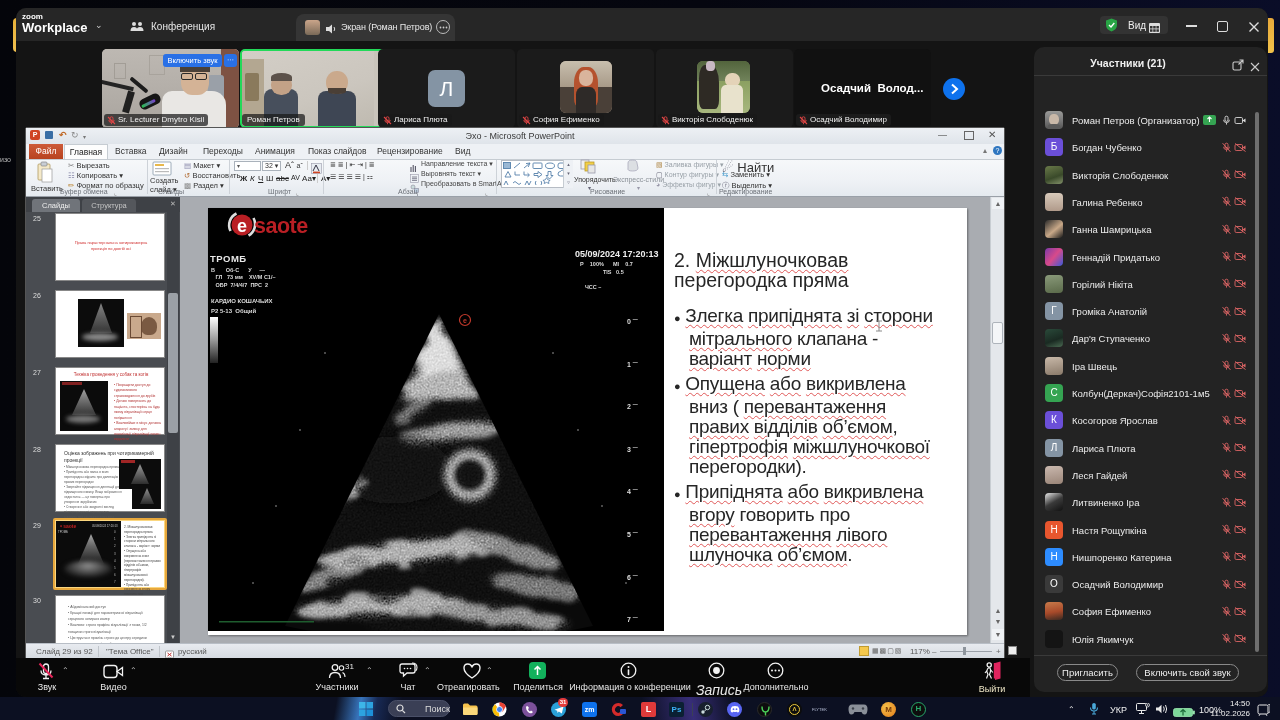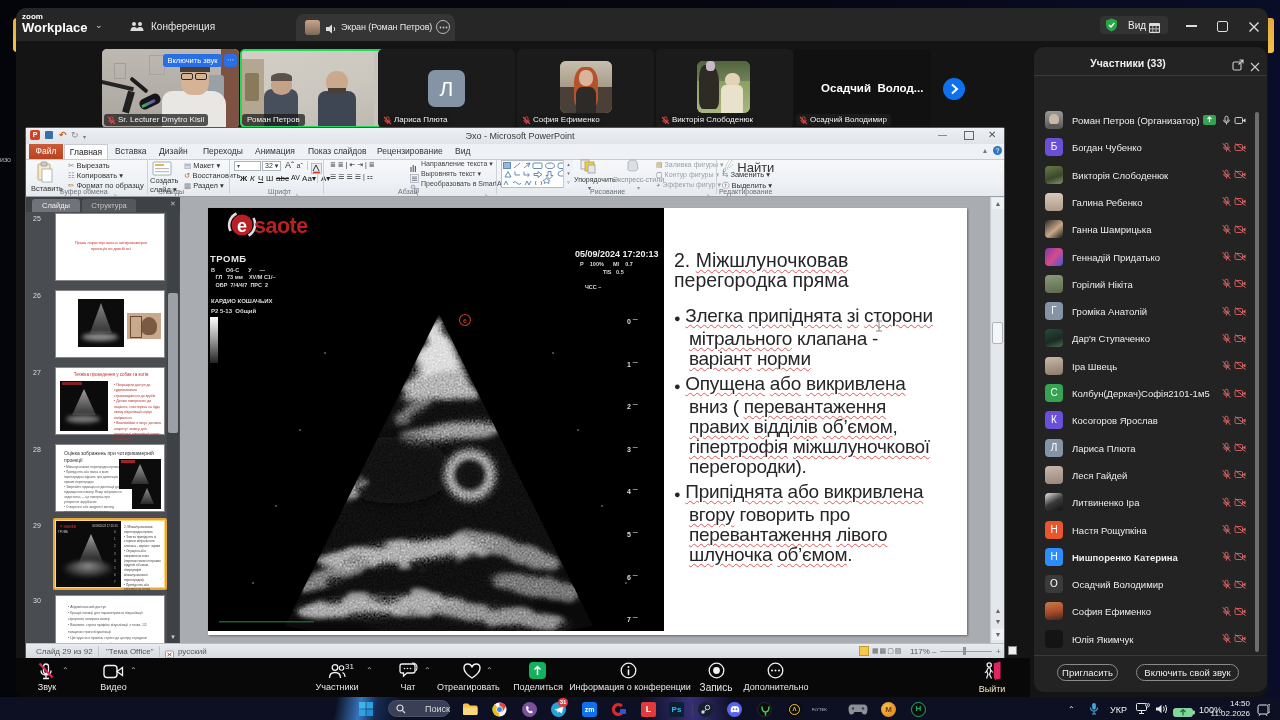--- a/index.html
+++ b/index.html
@@ -567,21 +567,21 @@
     <div class="abs" style="left:846px;top:3px;color:#666;font-size:7px;letter-spacing:1px;">▦▩▢▧</div>
     <div class="abs" style="left:884px;top:3px;color:#555;font-size:8px;">117%</div>
     <div class="abs" style="left:906px;top:6px;color:#666;font-size:8px;line-height:4px;">–</div>
     <div class="abs" style="left:914px;top:7px;width:52px;height:1px;background:#9aa0a8;"></div>
     <div class="abs" style="left:937px;top:3px;width:3px;height:8px;background:#8d949c;"></div>
     <div class="abs" style="left:970px;top:6px;color:#666;font-size:8px;line-height:4px;">+</div>
     <div class="abs" style="left:982px;top:2px;width:9px;height:9px;border:1px solid #888;box-sizing:border-box;background:#eee;"></div>
   </div>
 
   <div class="abs" style="left:1034px;top:47px;width:233px;height:645px;background:#232323;border-radius:10px;" id="panel"></div>
-  <div class="abs" style="left:1068px;top:57px;width:120px;text-align:center;color:#f0f0f0;font-size:10.5px;font-weight:bold;">Участники (33)</div>
+  <div class="abs" style="left:1068px;top:57px;width:120px;text-align:center;color:#f0f0f0;font-size:10.5px;font-weight:bold;">Участники (21)</div>
   <div class="abs" style="left:1232px;top:57px;width:12px;height:12px;">
     <svg width="12" height="12" viewBox="0 0 12 12">
         <rect x="1" y="3" width="8" height="8" rx="1.5" fill="none" stroke="#ccc" stroke-width="1.1"></rect>
         <path d="M6.5 5.5 L11 1 M7.5 1 H11 V4.5" stroke="#ccc" stroke-width="1.1" fill="none"></path>
       </svg>
   </div>
   <div class="abs" style="left:1250px;top:58px;width:10px;height:10px;">
     <svg width="10" height="10" viewBox="0 0 10 10">
         <path d="M1 1 L9 9 M9 1 L1 9" stroke="#ccc" stroke-width="1.1"></path>
       </svg>
@@ -765,21 +765,21 @@
   <svg class="abs" style="left:1221px;top:524.0px;" width="11" height="11" viewBox="0 0 11 11">
         <path d="M4 2.6 Q4 1.2 5.5 1.2 Q7 1.2 7 2.6 V5 Q7 6.4 5.5 6.4 Q4 6.4 4 5 Z M2.6 4.8 Q2.6 7.6 5.5 7.6 Q8.4 7.6 8.4 4.8 M5.5 7.6 V9.6" stroke="#db6464" stroke-width="0.9" fill="none"></path>
         <path d="M1.6 1.2 L9.4 9.8" stroke="#db6464" stroke-width="1"></path>
       </svg>
   <svg class="abs" style="left:1234px;top:524.0px;" width="13" height="11" viewBox="0 0 13 11">
         <rect x="1" y="2.5" width="7.5" height="6" rx="1.2" fill="none" stroke="#db6464" stroke-width="0.9"></rect>
         <path d="M8.5 5.5 L11.5 3.5 V7.5 L8.5 5.5" fill="#db6464"></path>
         <path d="M1 1.5 L11.5 9.5" stroke="#db6464" stroke-width="1"></path>
       </svg>
   <div class="abs" style="left:1045px;top:547.8px;width:18px;height:18px;background:#2d8cff;border-radius:4px;color:#fff;font-size:10px;text-align:center;line-height:18px;">Н</div>
-  <div class="abs ellip" style="left:1072px;top:551.8px;width:142px;color:#ececec;font-size:9.5px;font-weight:bold;">Нишпоренко Катерина</div>
+  <div class="abs ellip" style="left:1072px;top:551.8px;width:142px;color:#ececec;font-size:9.5px;">Нишпоренко Катерина</div>
   <svg class="abs" style="left:1221px;top:551.3px;" width="11" height="11" viewBox="0 0 11 11">
         <path d="M4 2.6 Q4 1.2 5.5 1.2 Q7 1.2 7 2.6 V5 Q7 6.4 5.5 6.4 Q4 6.4 4 5 Z M2.6 4.8 Q2.6 7.6 5.5 7.6 Q8.4 7.6 8.4 4.8 M5.5 7.6 V9.6" stroke="#db6464" stroke-width="0.9" fill="none"></path>
         <path d="M1.6 1.2 L9.4 9.8" stroke="#db6464" stroke-width="1"></path>
       </svg>
   <svg class="abs" style="left:1234px;top:551.3px;" width="13" height="11" viewBox="0 0 13 11">
         <rect x="1" y="2.5" width="7.5" height="6" rx="1.2" fill="none" stroke="#db6464" stroke-width="0.9"></rect>
         <path d="M8.5 5.5 L11.5 3.5 V7.5 L8.5 5.5" fill="#db6464"></path>
         <path d="M1 1.5 L11.5 9.5" stroke="#db6464" stroke-width="1"></path>
       </svg>
   <div class="abs" style="left:1045px;top:575.1px;width:18px;height:18px;background:#3a3a3a;border-radius:4px;color:#fff;font-size:10px;text-align:center;line-height:18px;">О</div>
@@ -869,21 +869,21 @@
   <svg class="abs" style="left:620px;top:662px;" width="17" height="17" viewBox="0 0 17 17">
         <circle cx="8.5" cy="8.5" r="7.3" fill="none" stroke="#f2f2f2" stroke-width="1.3"></circle>
         <circle cx="8.5" cy="5" r="1" fill="#f2f2f2"></circle>
         <rect x="7.7" y="7.2" width="1.6" height="6" rx="0.8" fill="#f2f2f2"></rect>
       </svg>
   <div class="abs" style="left:565px;top:682px;width:130px;text-align:center;color:#e8e8e8;font-size:9px;white-space:nowrap;">Информация о конференции</div>
   <svg class="abs" style="left:708px;top:662px;" width="17" height="17" viewBox="0 0 17 17">
         <circle cx="8.5" cy="8.5" r="7.3" fill="none" stroke="#f2f2f2" stroke-width="1.3"></circle>
         <circle cx="8.5" cy="8.5" r="3.4" fill="#f2f2f2"></circle>
       </svg>
-  <div class="abs" style="left:696px;top:682px;width:40px;text-align:center;color:#e8e8e8;font-size:10px;">Запись</div>
+  <div class="abs" style="left:696px;top:682px;width:40px;text-align:right;color:#e8e8e8;font-size:14px;font-style:italic;">Запись</div>
   <svg class="abs" style="left:767px;top:662px;" width="17" height="17" viewBox="0 0 17 17">
         <circle cx="8.5" cy="8.5" r="7.3" fill="none" stroke="#f2f2f2" stroke-width="1.3"></circle>
         <circle cx="5" cy="8.5" r="1" fill="#f2f2f2"></circle>
         <circle cx="8.5" cy="8.5" r="1" fill="#f2f2f2"></circle>
         <circle cx="12" cy="8.5" r="1" fill="#f2f2f2"></circle>
       </svg>
   <div class="abs" style="left:741px;top:682px;width:70px;text-align:center;color:#e8e8e8;font-size:9px;">Дополнительно</div>
   <svg class="abs" style="left:983px;top:661px;" width="19" height="20" viewBox="0 0 19 20">
         <path d="M12 2 L17.5 0.5 V17.5 L12 19 Z" fill="#e0245e"></path>
         <rect x="10.8" y="2" width="1.4" height="15.5" fill="#e0245e"></rect>

